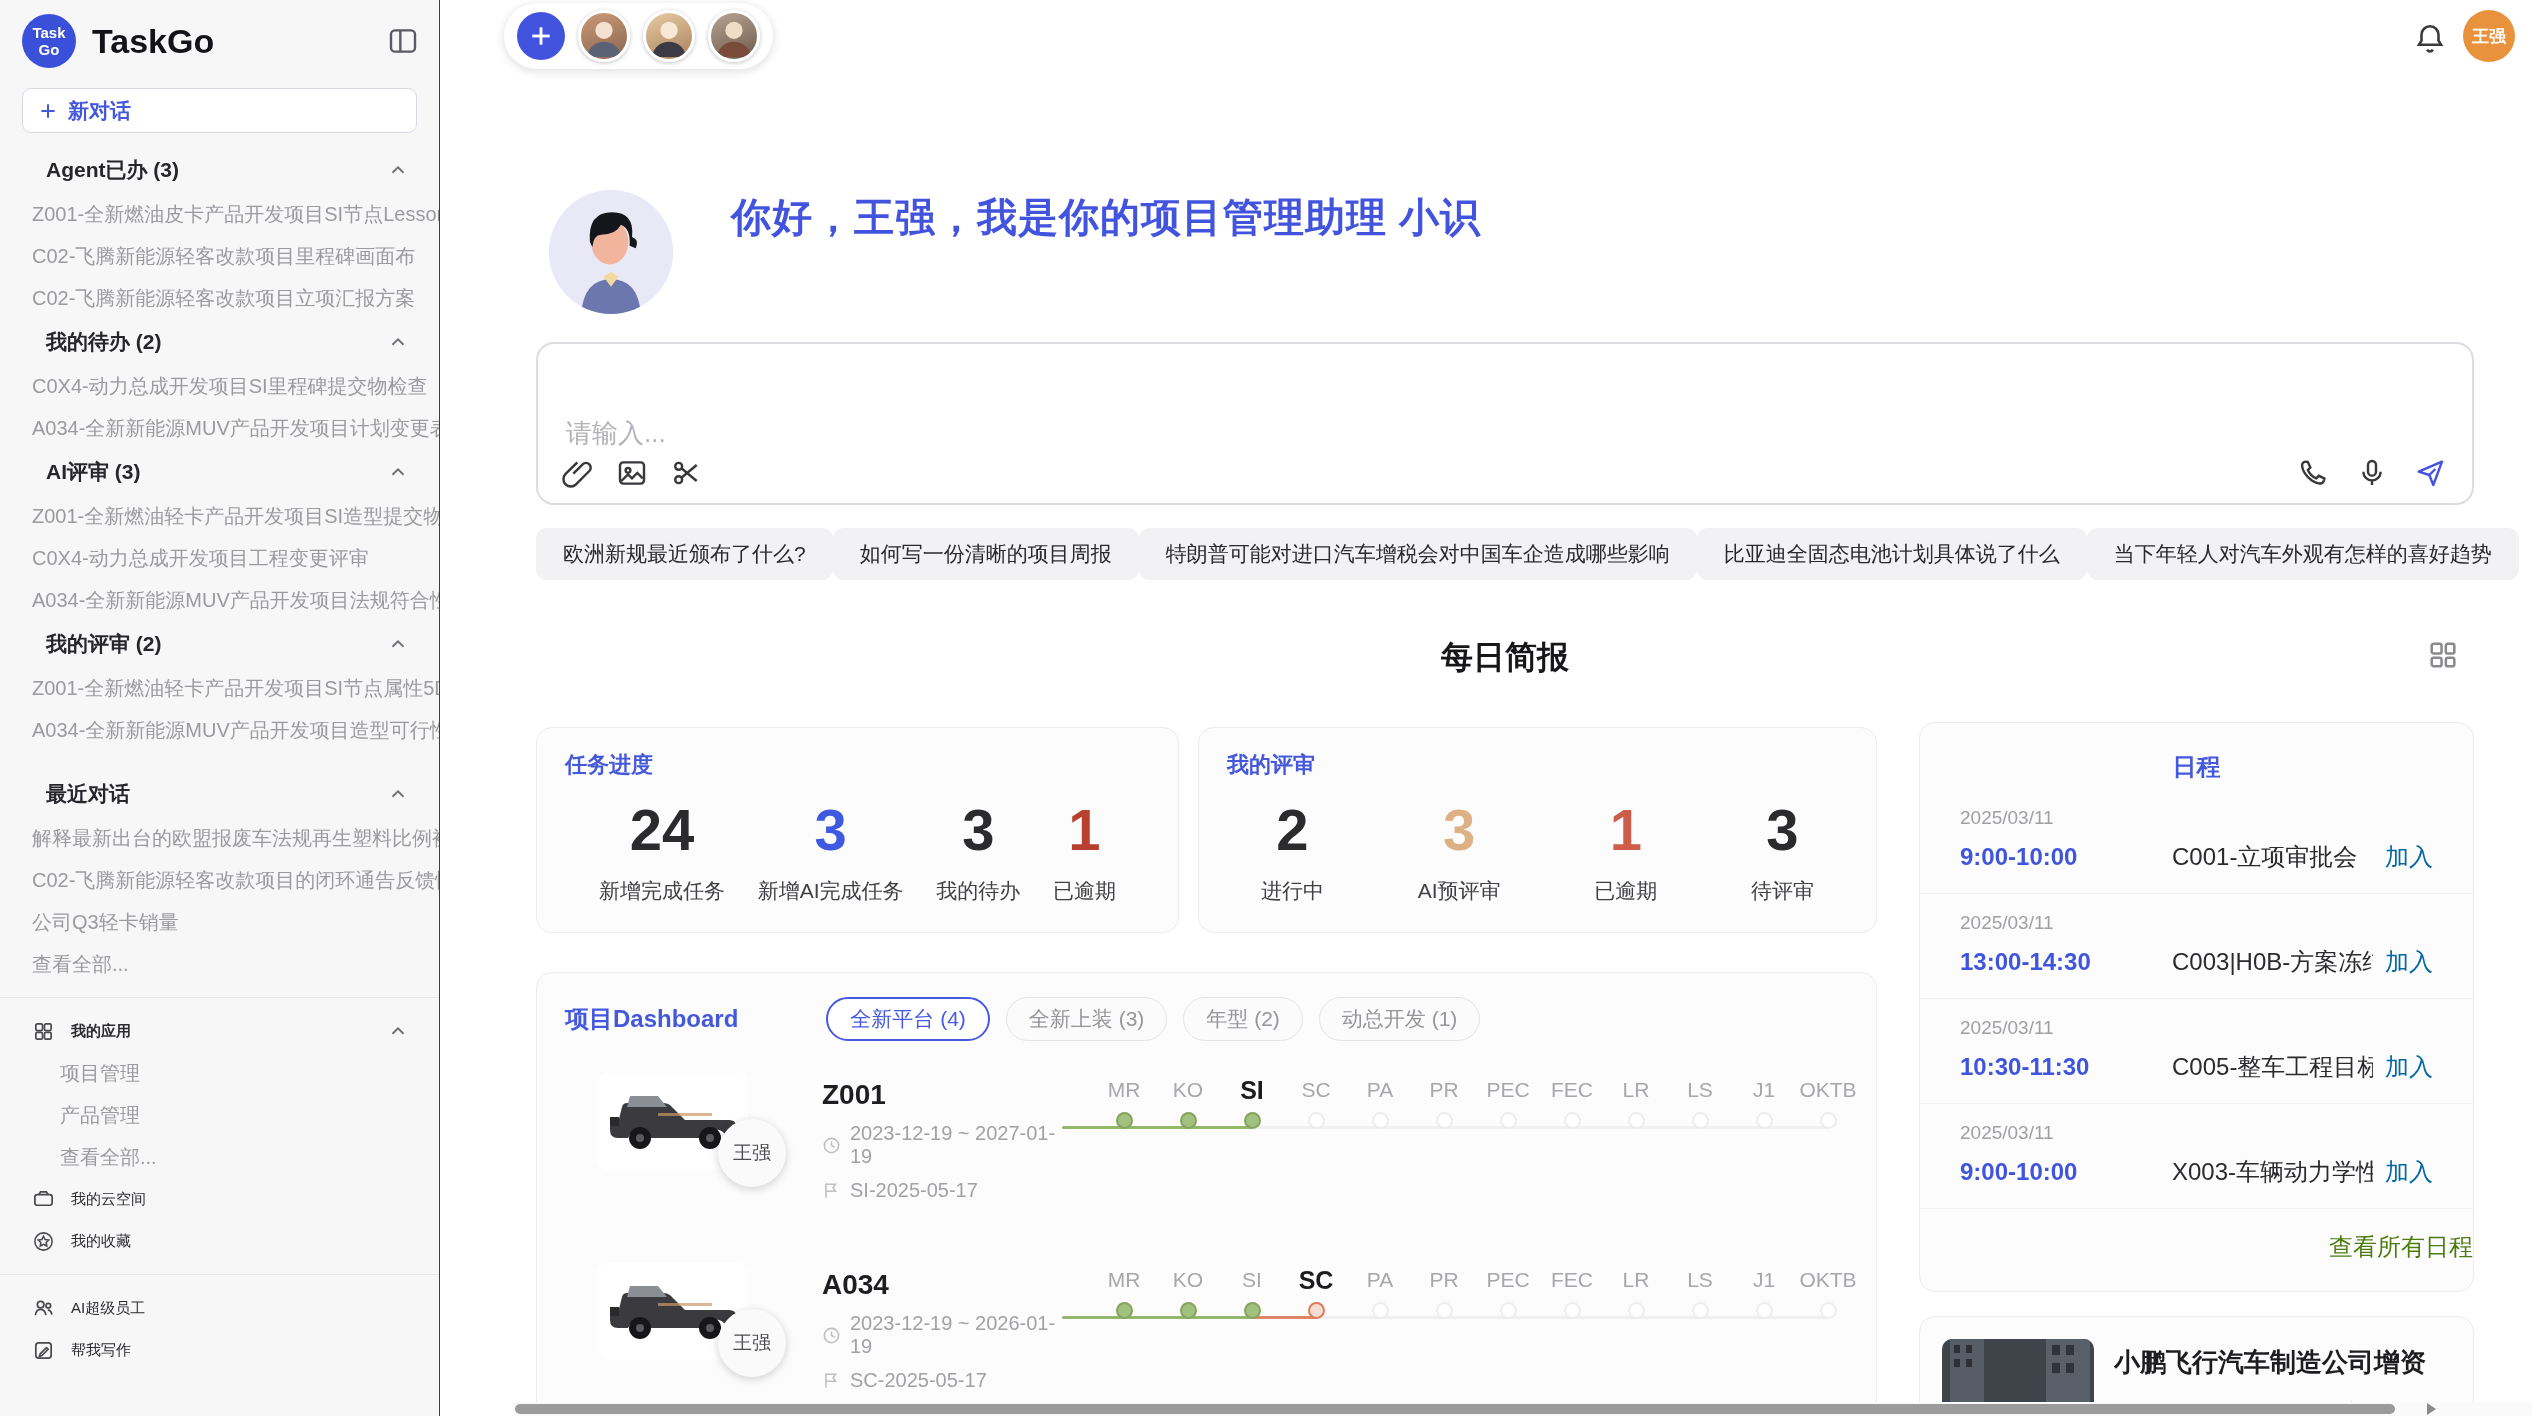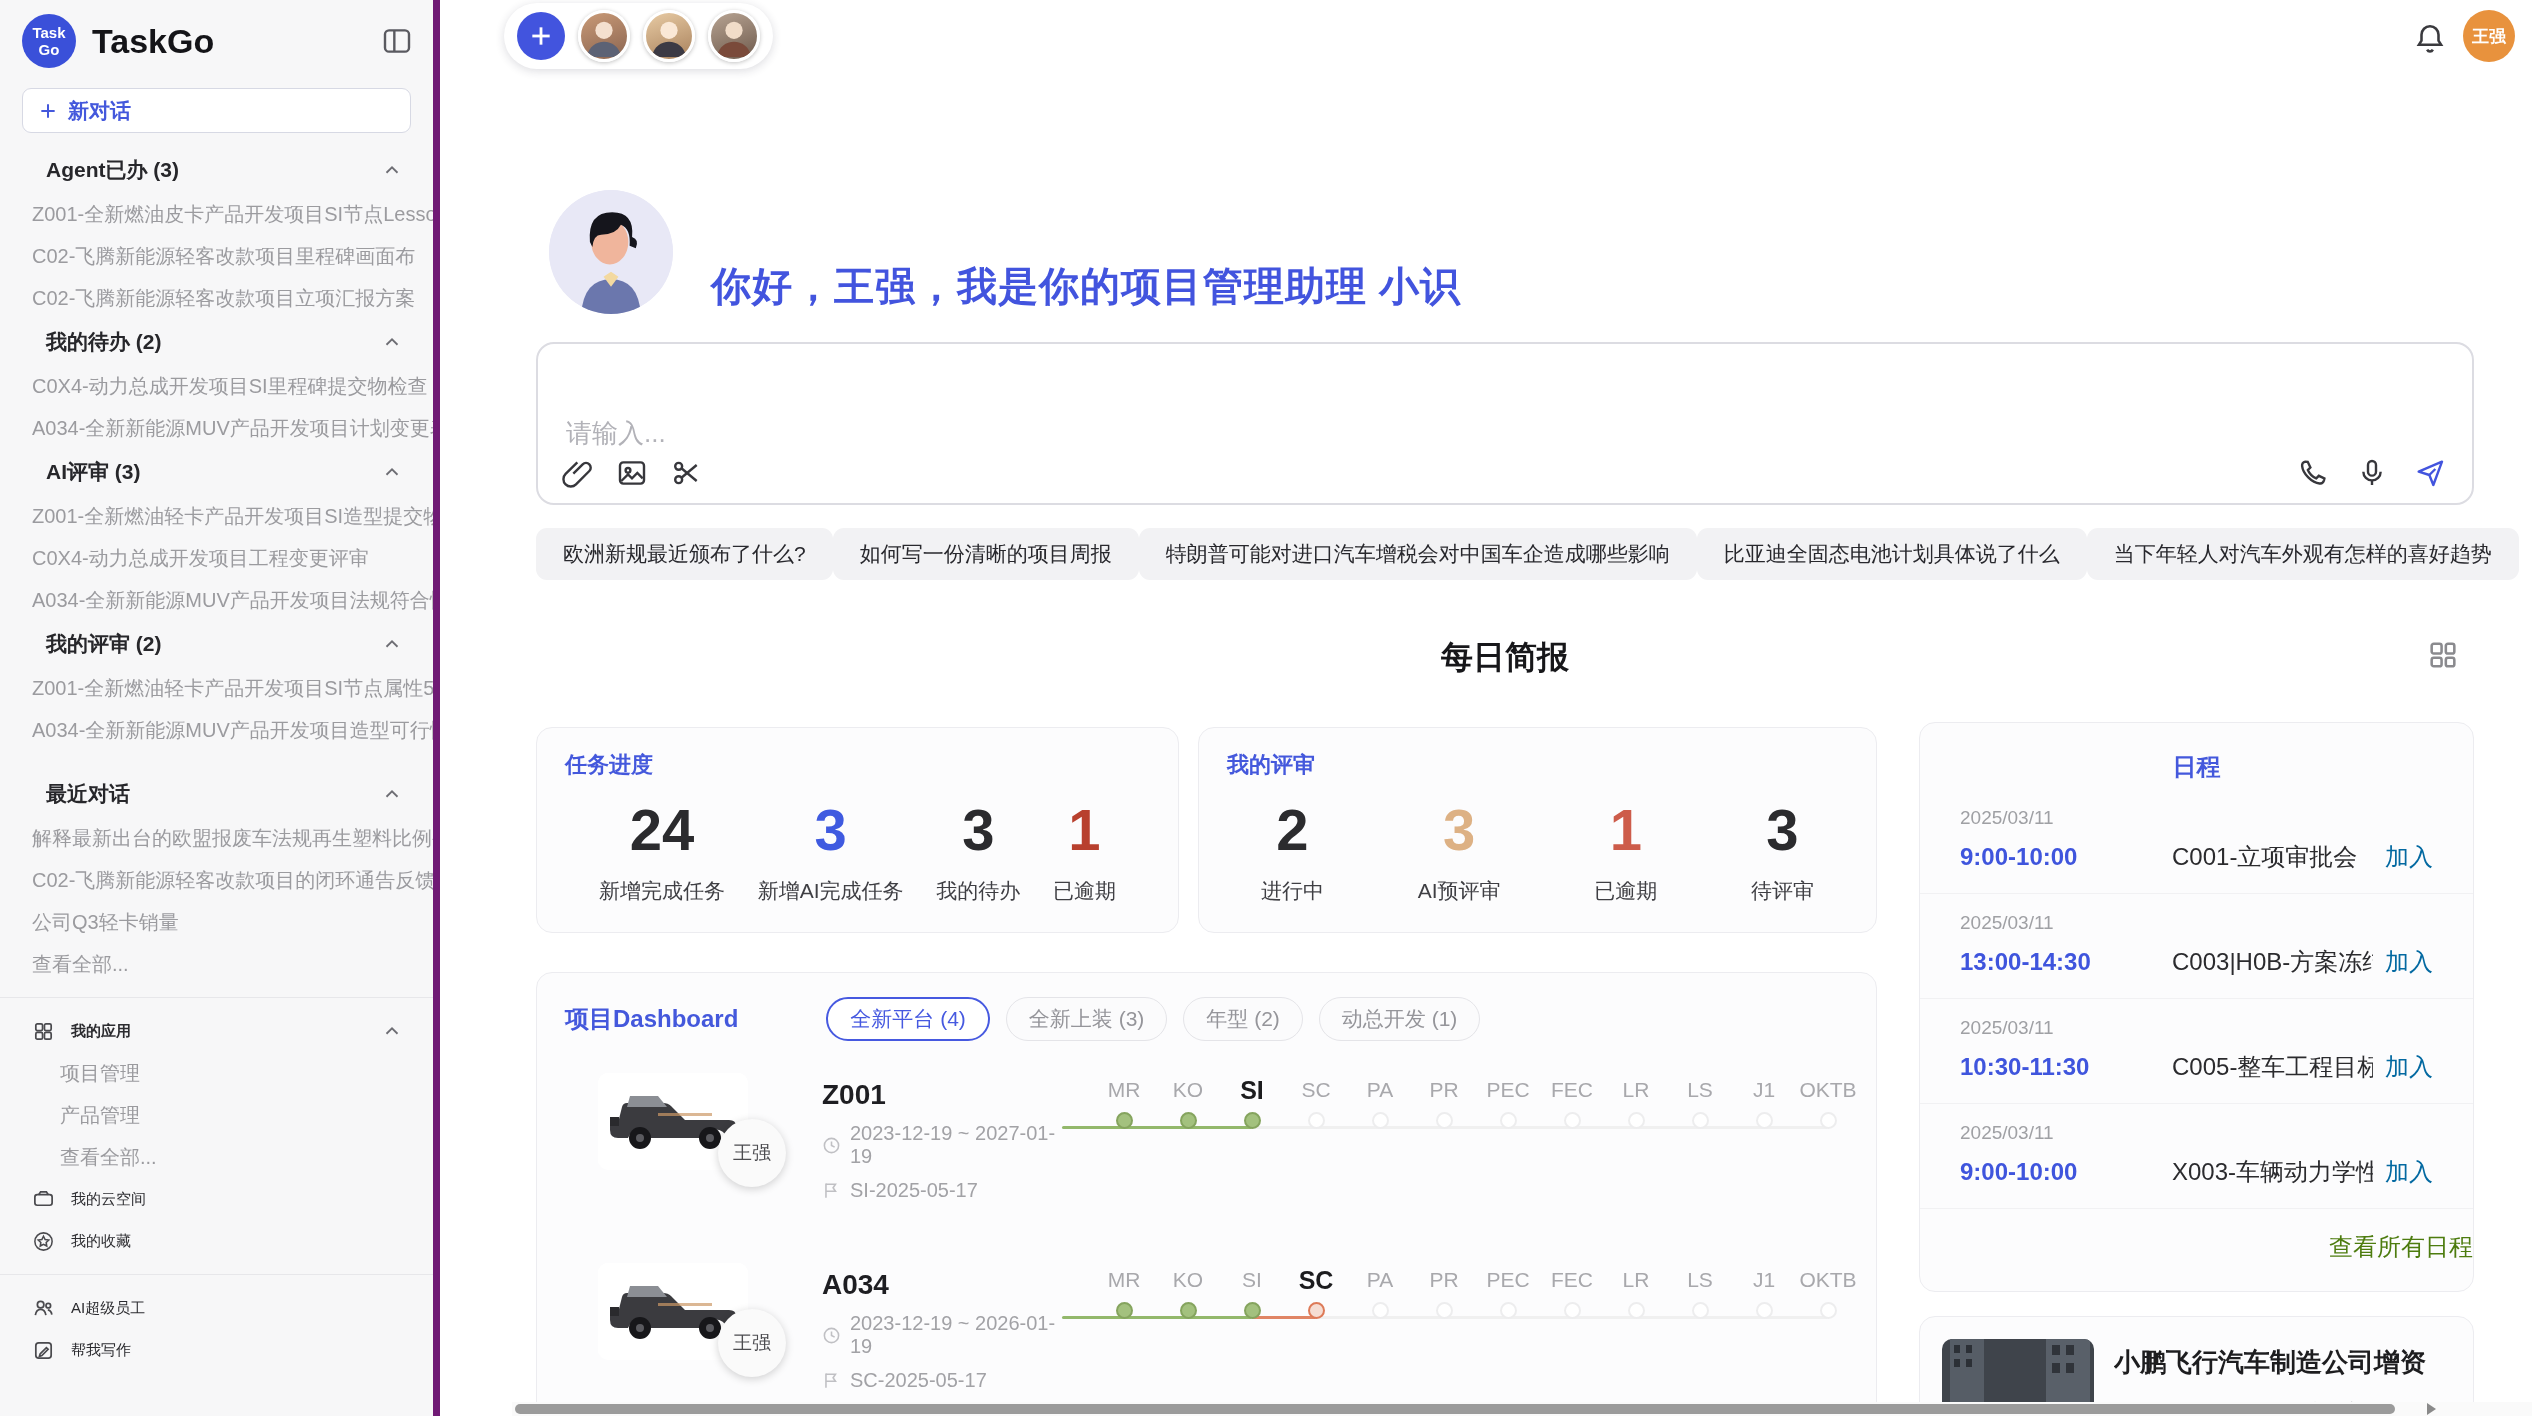--- a/index.html
+++ b/index.html
@@ -1,20 +1,20 @@
 <!DOCTYPE html>
 <html><head>
 <meta charset="utf-8">
 <style>
   * { margin:0; padding:0; box-sizing:border-box; font-family:"Liberation Sans","DejaVu Sans",sans-serif; }
   html,body { width:2532px; height:1416px; overflow:hidden; background:#fff; color:#222; }
   body { position:relative; }
 
   
-  #sidebar { position:absolute; left:0; top:0; width:440px; height:1416px; background:#f7f7f8; border-right:7px solid #701a75; overflow:hidden; }
+  #sidebar { position:absolute; left:0; top:0; width:440px; height:1416px; background:#f7f7f8; border-right:1px solid #701a75; overflow:hidden; }
   .sb-head { display:flex; align-items:center; padding:14px 20px 10px 22px; }
   .logo-circle { width:54px; height:54px; border-radius:50%; background:#3a50d9; color:#fff; display:flex; flex-direction:column; align-items:center; justify-content:center; font-size:15px; line-height:17px; font-weight:600; }
   .app-title { font-size:34px; font-weight:700; color:#141418; margin-left:16px; flex:1; }
   .collapse-btn { width:32px; height:32px; color:#5a5a60; cursor:pointer; }
   .new-chat { margin:10px 22px 0 22px; height:45px; background:#fff; border:1px solid #d7d9e4; border-radius:9px; display:flex; align-items:center; padding:0 15px; color:#4458dc; font-size:21px; font-weight:600; gap:10px; cursor:pointer; }
   .sb-scroll { padding:14px 0 0 0; }
   .sb-sec-title { display:flex; align-items:center; justify-content:space-between; padding:0 30px 0 46px; height:46px; font-size:21px; color:#27272b; font-weight:600; }
   .sb-sec-title svg { width:22px; height:22px; color:#6e6e74; }
   .sb-item { height:42px; line-height:42px; padding:0 10px 0 32px; font-size:20px; color:#9b9b9f; white-space:nowrap; overflow:hidden; cursor:pointer; }
   .sb-divider { height:1px; background:#e7e7ea; margin:12px 0; }
@@ -28,21 +28,21 @@
   
   #main { position:absolute; left:472px; top:0; right:0; bottom:0; background:#fff; }
 
   .topbar-pill { position:absolute; left:32px; top:3px; height:66px; background:#fff; border-radius:40px; box-shadow:0 2px 10px rgba(40,40,60,.16); display:flex; align-items:center; gap:13px; padding:0 13px; }
   .plus-btn { width:48px; height:48px; border-radius:50%; background:#4254de; color:#fff; display:flex; align-items:center; justify-content:center; cursor:pointer; }
   .plus-btn svg { width:26px; height:26px; }
   .tb-avatar { width:52px; height:52px; border-radius:50%; border:3px solid #fff; box-shadow:0 1px 4px rgba(0,0,0,.25); overflow:hidden; cursor:pointer; }
   .bell { position:absolute; right:85px; top:22px; width:34px; height:34px; color:#3a3a3e; cursor:pointer; }
   .user-chip { position:absolute; right:17px; top:10px; width:52px; height:52px; border-radius:50%; background:#e8923d; color:#fff; font-size:17px; font-weight:600; display:flex; align-items:center; justify-content:center; cursor:pointer; }
 
-  .greeting { position:absolute; left:77px; top:190px; display:flex; align-items:flex-end; gap:38px; }
+  .greeting { position:absolute; left:77px; top:190px; display:flex; align-items:flex-start; gap:58px; }
   .greet-avatar { width:124px; height:124px; border-radius:50%; background:#e8e8f6; overflow:hidden; flex:none; }
   .greet-text { font-size:40px; font-weight:700; color:#4254de; letter-spacing:1px; }
 
   .input-card { position:absolute; left:64px; top:342px; width:1938px; height:163px; border:2px solid #dcdce2; border-radius:18px; background:#fff; }
   .input-ph { position:absolute; left:28px; top:72px; font-size:26px; color:#b2b2b8; }
   .tools-left { position:absolute; left:24px; bottom:14px; display:flex; gap:22px; }
   .tools-right { position:absolute; right:26px; bottom:14px; display:flex; gap:26px; }
   .tool-ic { width:32px; height:32px; color:#37373c; cursor:pointer; }
   .tool-ic.send { color:#4254de; }
 

